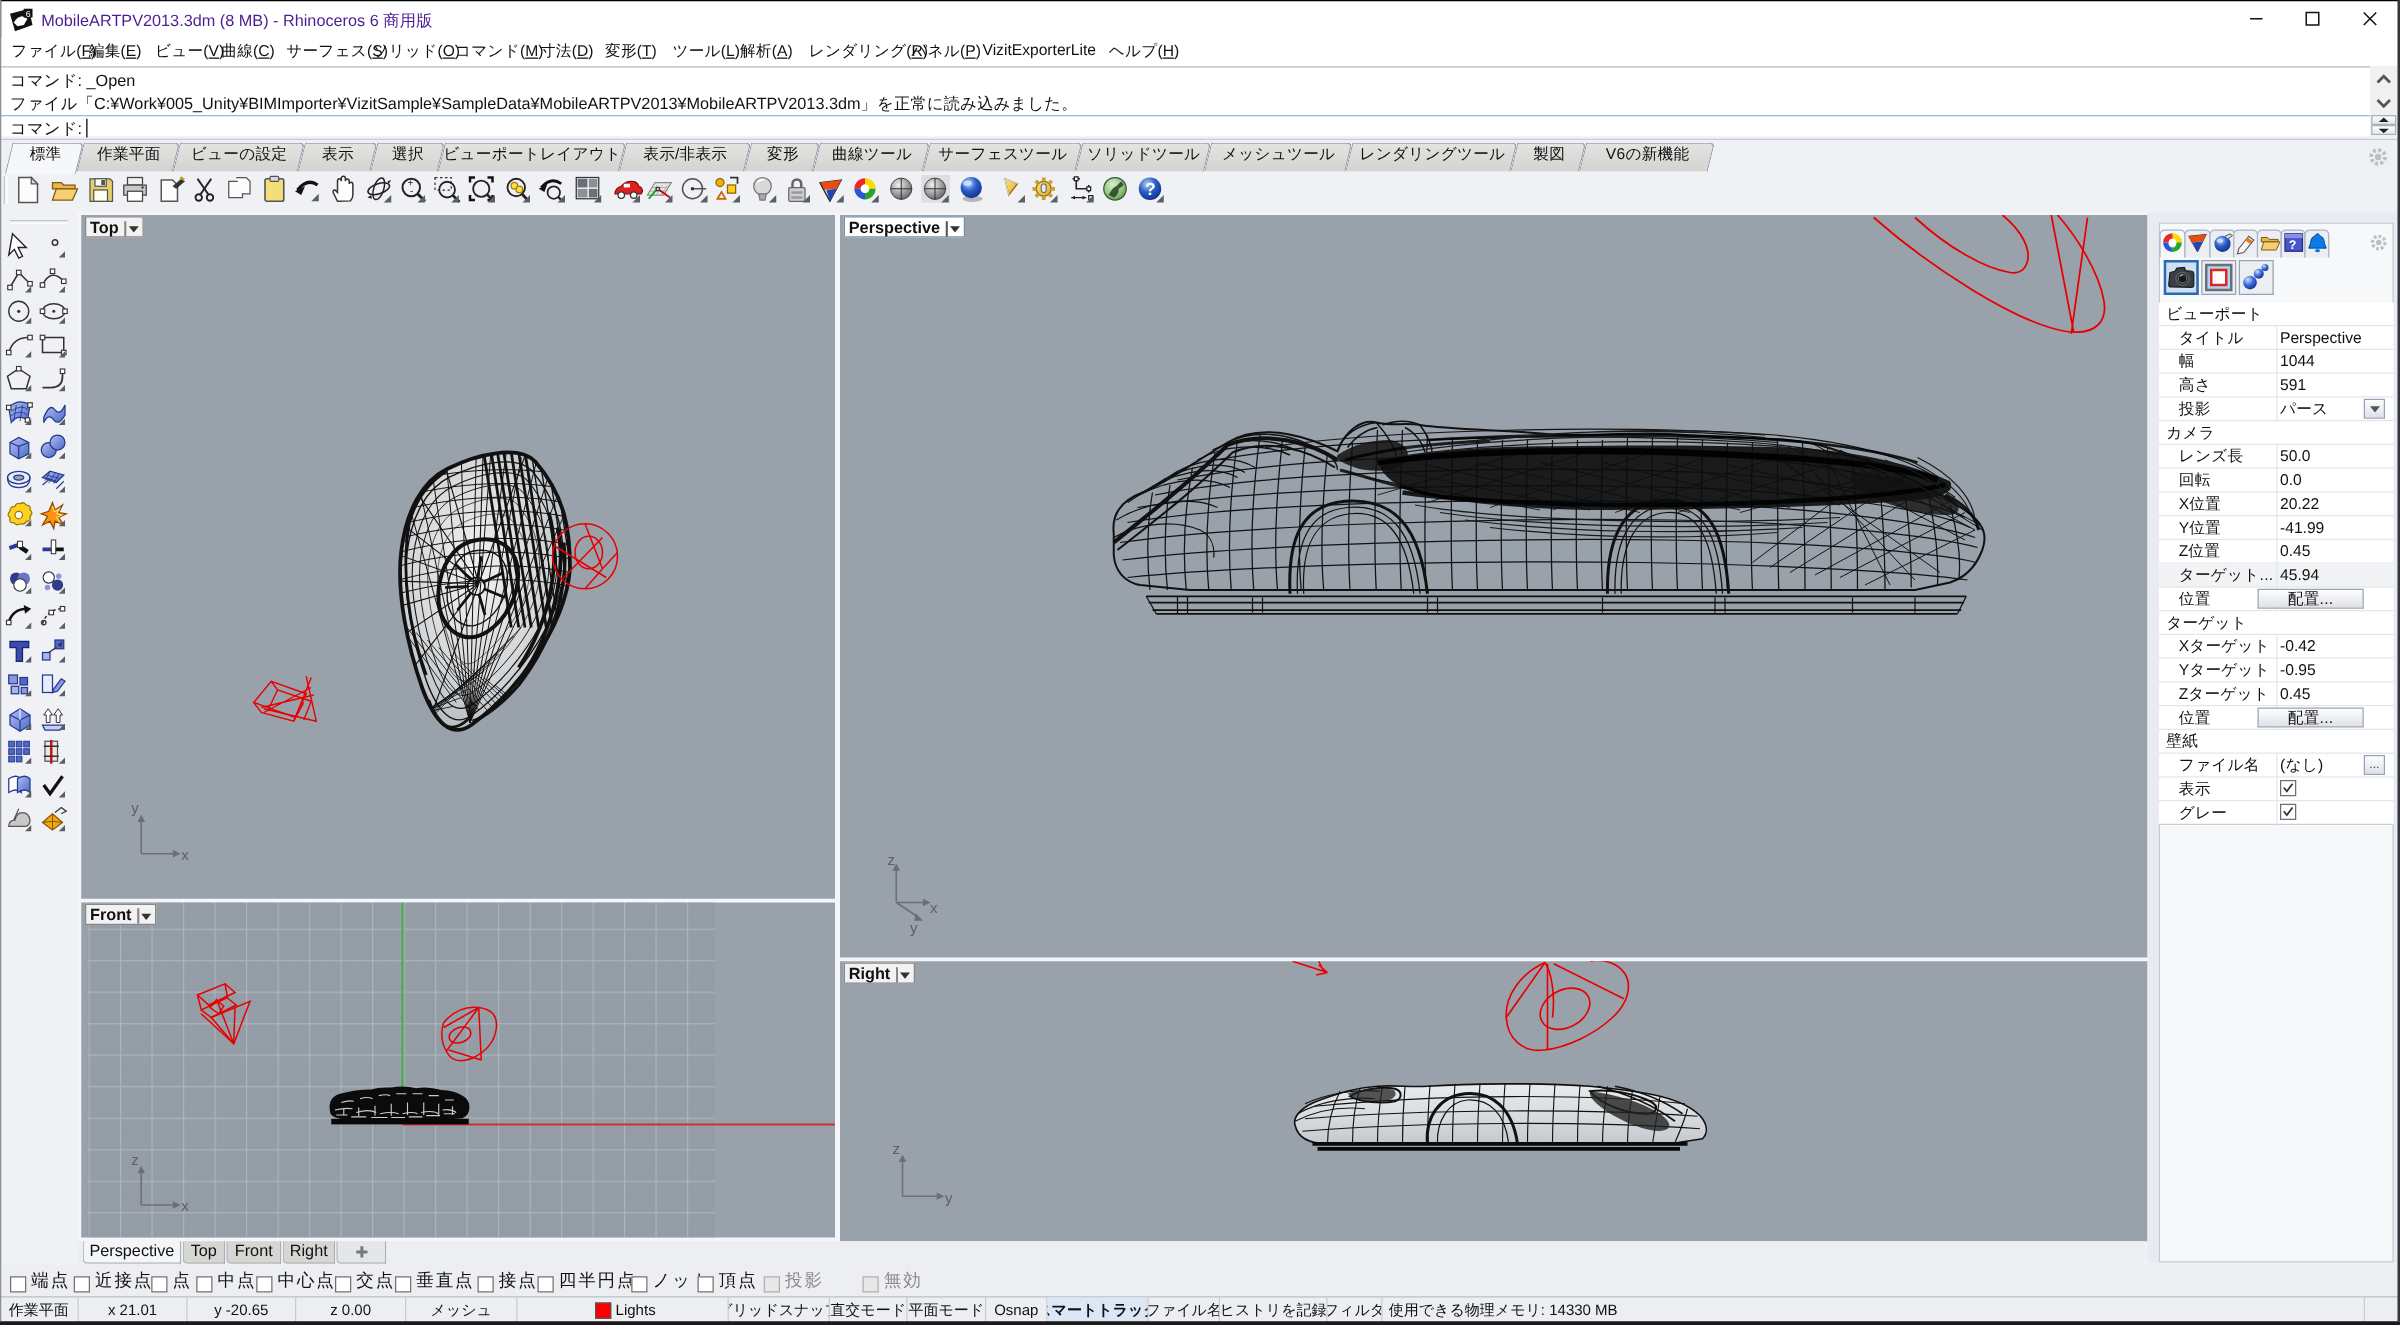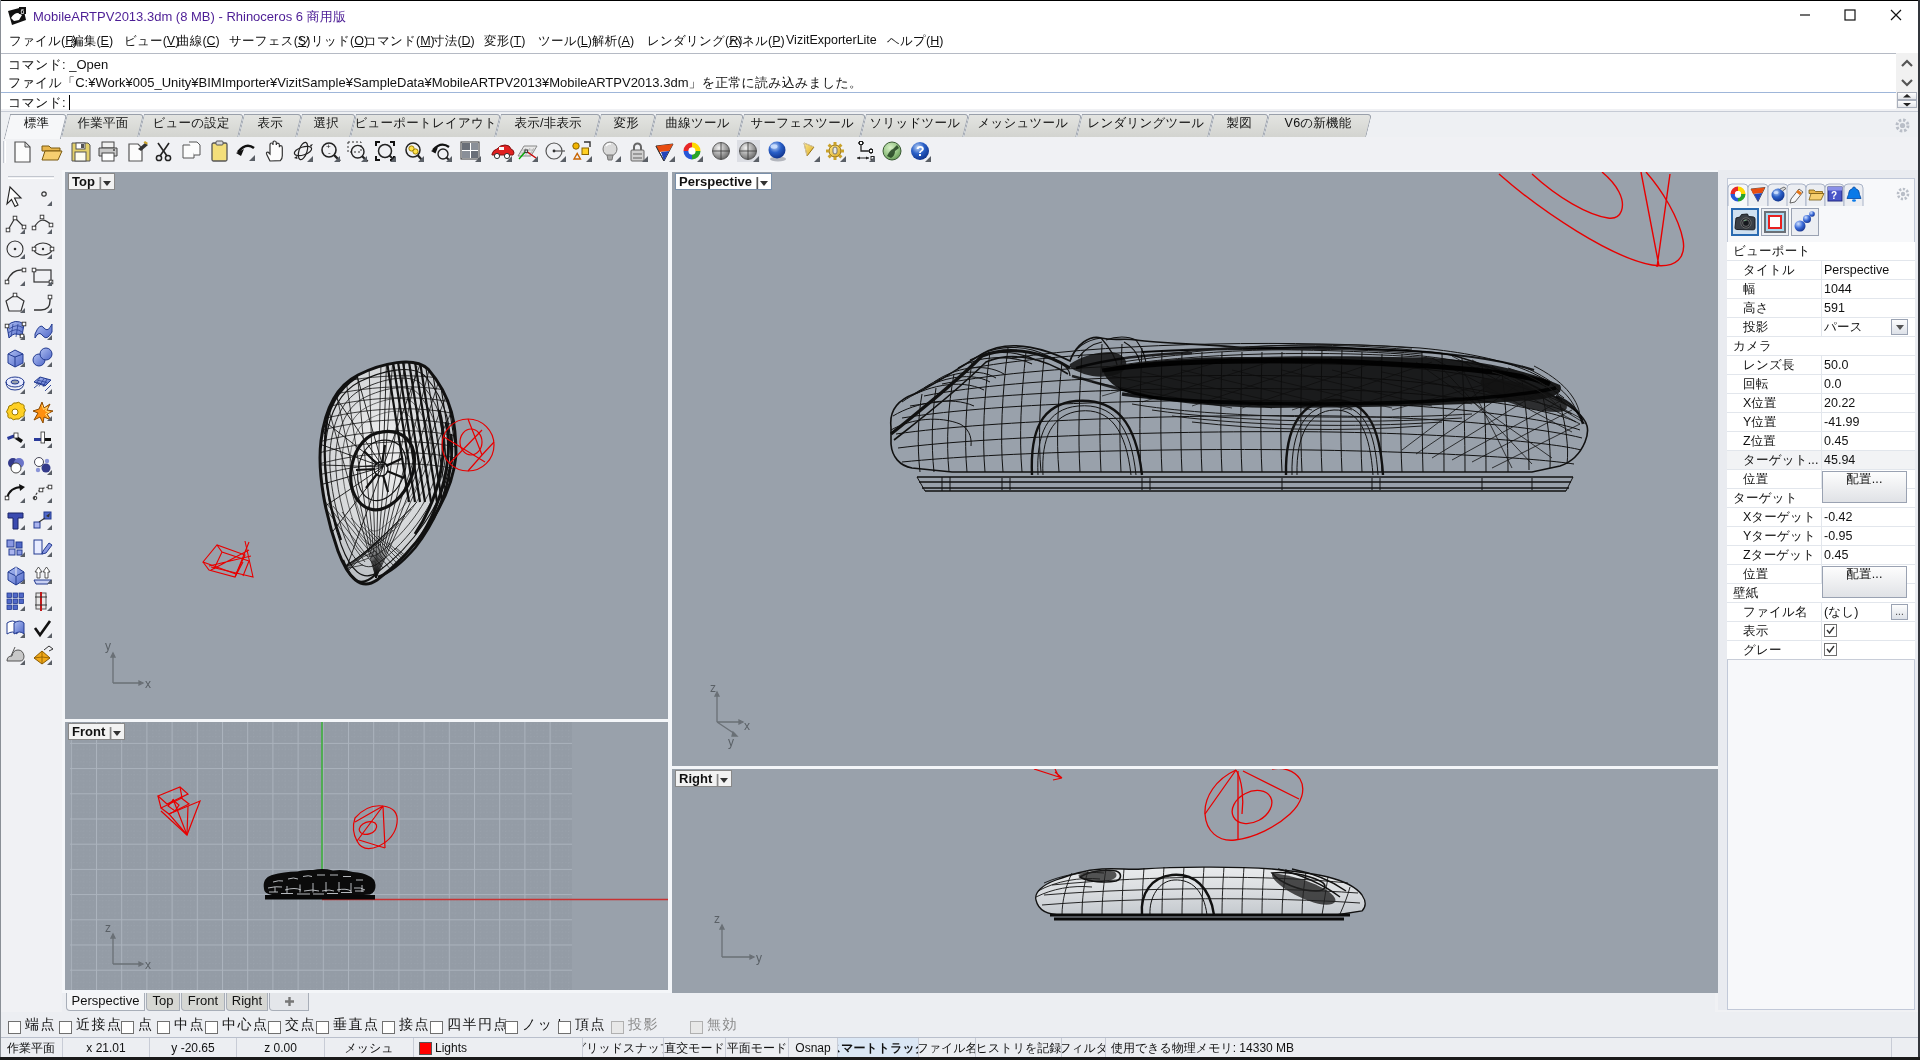--- a/index.html
+++ b/index.html
@@ -956,21 +956,21 @@
           <stop offset="0.5" stop-color="#3a6ad8"></stop>
           <stop offset="1" stop-color="#102a80"></stop>
         </radialGradient>
       </defs>
     </svg>
 
 <div class="abs" style="left:0;top:64px;width:188px;background:#fff">
 <style>.prow{position:relative;height:19px;border-bottom:1px solid #e2e6ec;line-height:18px;white-space:nowrap}
 .plbl{position:absolute;left:16px;top:0}.phdr{position:absolute;left:6px;top:0}
 .pval{position:absolute;left:97px;top:0}
-.pbtn{position:absolute;left:95px;top:1px;width:85px;height:32px;background:linear-gradient(#fdfdfd,#e0e2e6);border:1px solid #9aa2b2;text-align:center;line-height:15px}
+.pbtn{position:absolute;left:79px;top:1px;width:85px;height:16px;background:linear-gradient(#fdfdfd,#e0e2e6);border:1px solid #9aa2b2;text-align:center;line-height:15px}
 .prow .vsep{position:absolute;left:94px;top:0;width:1px;height:19px;background:#e2e6ec}</style>
 <div class="prow">
         <span class="phdr jp">ビューポート</span>
       </div>
 <div class="prow">
         <span class="vsep"></span>
         <span class="plbl jp">タイトル</span>
         <span class="pval">Perspective</span>
       </div>
 <div class="prow">
@@ -1137,21 +1137,21 @@
       <span class="cb dis"></span>
       <span class="jp">無効</span>
     </span>
 </div>
 <div class="abs" id="statusbar">
 <span class="scell jp" style="left:0;width:63px">作業平面</span>
 <span class="scell" style="left:63px;width:87px">x 21.01</span>
 <span class="scell" style="left:150px;width:87px">y -20.65</span>
 <span class="scell" style="left:237px;width:88px">z 0.00</span>
 <span class="scell jp" style="left:325px;width:89px">メッシュ</span>
-<span class="scell" style="left:414px;width:169px;justify-content:flex-start;padding-left:5px"><span style="width:13px;height:13px;background:#f00;border:1px solid #555;margin-right:3px"></span>Lights</span>
+<span class="scell" style="left:414px;width:169px;justify-content:center;padding-left:5px"><span style="width:13px;height:13px;background:#f00;border:1px solid #555;margin-right:3px"></span>Lights</span>
 <span class="scell jp" style="left:583px;width:81px">グリッドスナップ</span>
 <span class="scell jp" style="left:664px;width:62px">直交モード</span>
 <span class="scell jp" style="left:726px;width:63px">平面モード</span>
 <span class="scell" style="left:789px;width:49px">Osnap</span>
 <span class="scell jp" style="left:838px;width:81px;background:#dbe7f5;font-weight:bold">スマートトラック</span>
 <span class="scell jp" style="left:919px;width:57px">ファイル名</span>
 <span class="scell jp" style="left:976px;width:86px">ヒストリを記録</span>
 <span class="scell jp" style="left:1062px;width:44px">フィルタ</span>
 <span class="scell" style="left:1106px;width:786px;justify-content:flex-start;padding-left:5px"><span class="jp">使用できる物理メモリ</span>: 14330 MB</span>
 <span class="scell" style="left:1892px;width:28px;border-right:none"></span>

